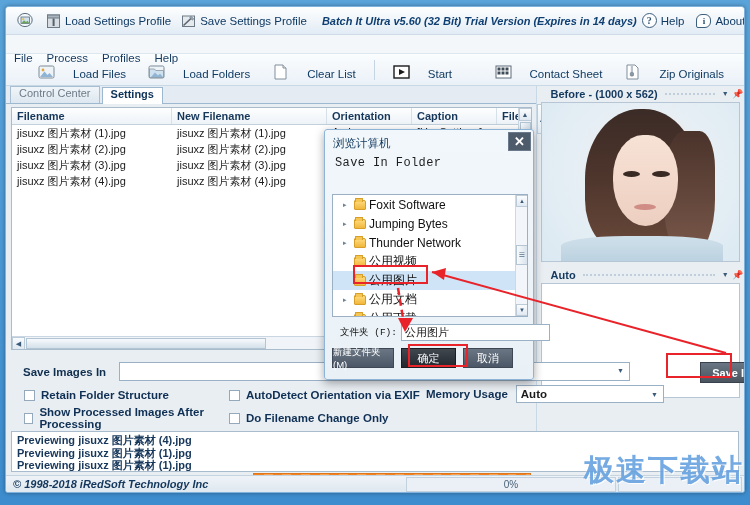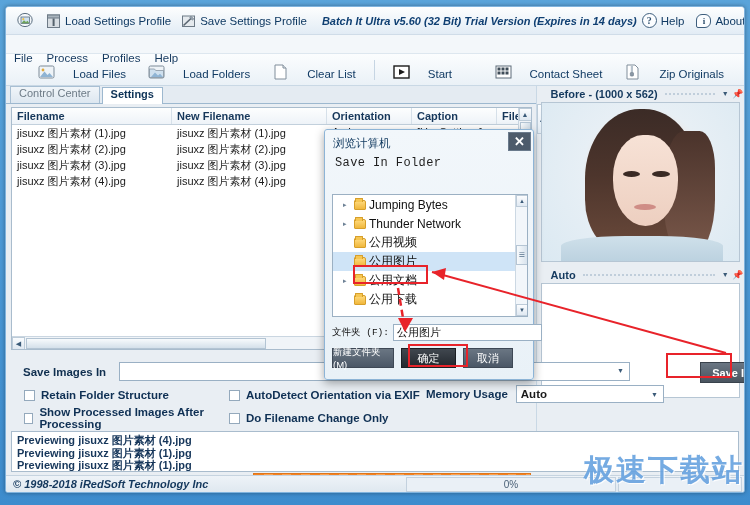--- a/index.html
+++ b/index.html
@@ -270,21 +270,21 @@
     content:""; position:absolute; left:0; top:-3px; width:6px;height:3px;
     background:#f6c652; border:1px solid #d79f2a; border-bottom:none;border-radius:1px 1px 0 0;
   }
   .titem.sel { background:#cfe4f7; }
   .tree-scroll {
     position:absolute;right:0;top:0;width:12px;bottom:0;background:#f2f6fa;border-left:1px solid #ccd8e3;
   }
   .ts-btn{width:12px;height:12px;background:linear-gradient(180deg,#fbfcfe,#e0e9f2);border:1px solid #bdcbd8;display:flex;align-items:center;justify-content:center;font-size:6px;color:#3a5a78;}
   .ts-thumb{position:absolute;top:50px;left:0;width:12px;height:20px;background:linear-gradient(90deg,#f8fafc,#d8e3ed);border:1px solid #b5c5d4;display:flex;align-items:center;justify-content:center;font-size:7px;color:#55708b;}
   .dlg-folderrow {
-    position:absolute; left:7px; top:194px; width:196px;
+    position:absolute; left:15px; top:194px; width:196px;
     display:flex; align-items:center; gap:4px;
   }
   .dlg-folderrow .flab { font-family:"Liberation Mono",monospace;font-size:9.5px;color:#111;white-space:nowrap;}
   .dlg-folderrow input {
     flex:1; height:17px; border:1px solid #9ab0c4; background:#fff;
     font-size:11px; padding-left:3px; color:#111; font-family:"Liberation Sans",sans-serif;
   }
   .dlg-btns {
     position:absolute; left:7px; top:218px; width:198px;
     display:flex; align-items:center; gap:7px;
@@ -598,20 +598,25 @@
       <div class="dlg-title">浏览计算机</div>
       <div class="dlg-x">
         <span>✕</span>
       </div>
       <div class="dlg-sub">Save In Folder</div>
 
       <div class="tree">
         <div class="titem">
           <span class="tarrow">▸</span>
           <span class="folder"></span>
+          <span>Foxit Software</span>
+        </div>
+        <div class="titem">
+          <span class="tarrow">▸</span>
+          <span class="folder"></span>
           <span>Jumping Bytes</span>
         </div>
         <div class="titem">
           <span class="tarrow">▸</span>
           <span class="folder"></span>
           <span>Thunder Network</span>
         </div>
         <div class="titem">
           <span class="tarrow"></span>
           <span class="folder"></span>

